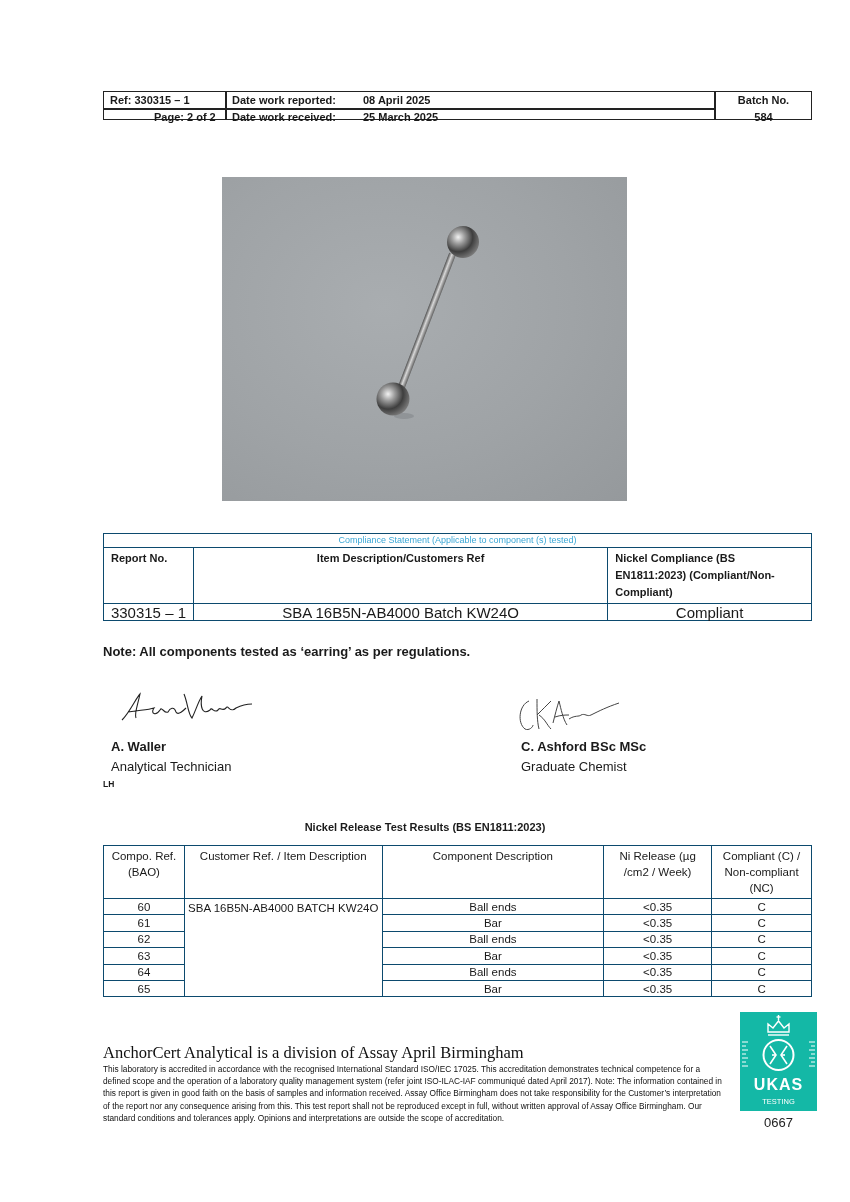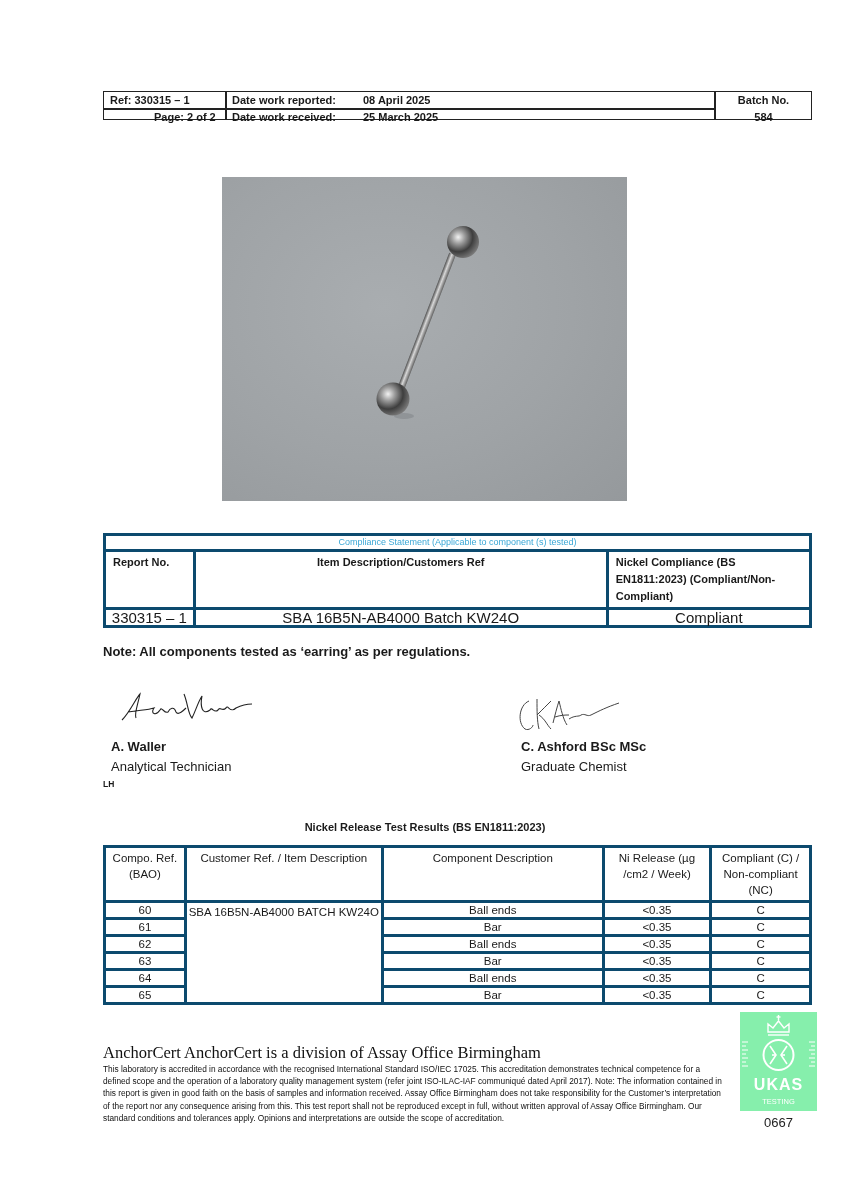--- a/index.html
+++ b/index.html
@@ -12,21 +12,21 @@
   .hdr .cell { position: absolute; font-size: 11px; font-weight: bold; line-height: 17px; }
   .hdr .vline { position: absolute; top: 0; bottom: 0; width: 1.5px; background: #222; }
   .hdr .hline { position: absolute; left: 0; height: 1.5px; background: #222; }
 
   
   .photo { position: absolute; left: 222px; top: 177px; width: 405px; height: 324px;
     background: radial-gradient(ellipse at 40% 40%, #a9adb0 0%, #9fa3a6 55%, #95999c 100%); overflow: hidden; }
 
   
   table { border-collapse: collapse; position: absolute; font-size: 11px; }
-  td, th { border: 3px solid #0c4a6e; }
+  td, th { border: 1px solid #0c4a6e; }
 
   .comp { left: 103px; top: 533px; width: 709px; }
   .comp .caption { color: #3aa7d6; font-size: 9px; text-align: center; height: 14px; line-height: 13px; font-weight: normal; }
   .comp th { font-weight: bold; vertical-align: top; text-align: left; padding: 2px 7px; line-height: 17px; height: 56px; }
   .comp th.center { text-align: center; }
   .comp td { text-align: center; height: 17px; line-height: 15px; font-size: 15px; }
 
   .note { position: absolute; left: 103px; top: 644px; font-size: 13px; font-weight: bold; }
 
   .sig-name { position: absolute; font-size: 13px; font-weight: bold; }
@@ -34,21 +34,21 @@
 
   .results-title { position: absolute; left: 0; width: 850px; top: 821px; text-align: center; font-size: 11px; font-weight: bold; }
   .results { left: 103px; top: 845px; width: 709px; }
   .results th { font-weight: normal; text-align: center; vertical-align: top; padding: 2px 3px; line-height: 16px; height: 48px; font-size: 11.5px; }
   .results td { text-align: center; height: 16.4px; line-height: 14px; font-size: 11.5px; padding: 0; }
   .results td.merged { vertical-align: top; line-height: 16px; padding-top: 1px; }
 
   .footer-title { position: absolute; left: 103px; top: 1043px; font-family: "Liberation Serif", serif; font-size: 16.5px; color: #111; }
   .footer-body { position: absolute; left: 103px; top: 1063px; width: 625px; font-size: 8.3px; line-height: 12.2px; color: #111; }
 
-  .ukas { position: absolute; left: 740px; top: 1012px; width: 77px; height: 99px; background: #86efac; }
+  .ukas { position: absolute; left: 740px; top: 1012px; width: 77px; height: 99px; background: #14b8a6; }
   .ukas-num { position: absolute; left: 740px; top: 1115px; width: 77px; text-align: center; font-size: 13px; color: #222; }
 </style>
 </head>
 <body>
 
 <div class="hdr">
   <div class="vline" style="left:121px;"></div>
   <div class="vline" style="left:610px;"></div>
   <div class="hline" style="top:16px; width:612px;"></div>
 
@@ -176,21 +176,21 @@
   </tr>
   <tr>
     <td>65</td>
     <td>Bar</td>
     <td>&lt;0.35</td>
     <td>C</td>
   </tr>
 </tbody>
   </table>
 
-<div class="footer-title">AnchorCert AnchorCert is a division of Assay Office Birmingham</div>
+<div class="footer-title">AnchorCert Analytical is a division of Assay April Birmingham</div>
 <div class="footer-body">This laboratory is accredited in accordance with the recognised International Standard ISO/IEC 17025. This accreditation demonstrates technical competence for a defined scope and the operation of a laboratory quality management system (refer joint ISO-ILAC-IAF communiqué dated April 2017). Note: The information contained in this report is given in good faith on the basis of samples and information received. Assay Office Birmingham does not take responsibility for the Customer’s interpretation of the report nor any consequence arising from this. This test report shall not be reproduced except in full, without written approval of Assay Office Birmingham. Our standard conditions and tolerances apply. Opinions and interpretations are outside the scope of accreditation.</div>
 
 <div class="ukas">
   <svg width="77" height="99" viewBox="0 0 77 99">
 
     <g fill="none" stroke="#fff" stroke-width="1.4">
       <path d="M28 20 L28 12 L33 16 L38.5 9 L44 16 L49 12 L49 20 Z"></path>
       <line x1="28" y1="23" x2="49" y2="23"></line>
       <line x1="38.5" y1="3" x2="38.5" y2="8"></line>
       <line x1="36.5" y1="5" x2="40.5" y2="5"></line>

